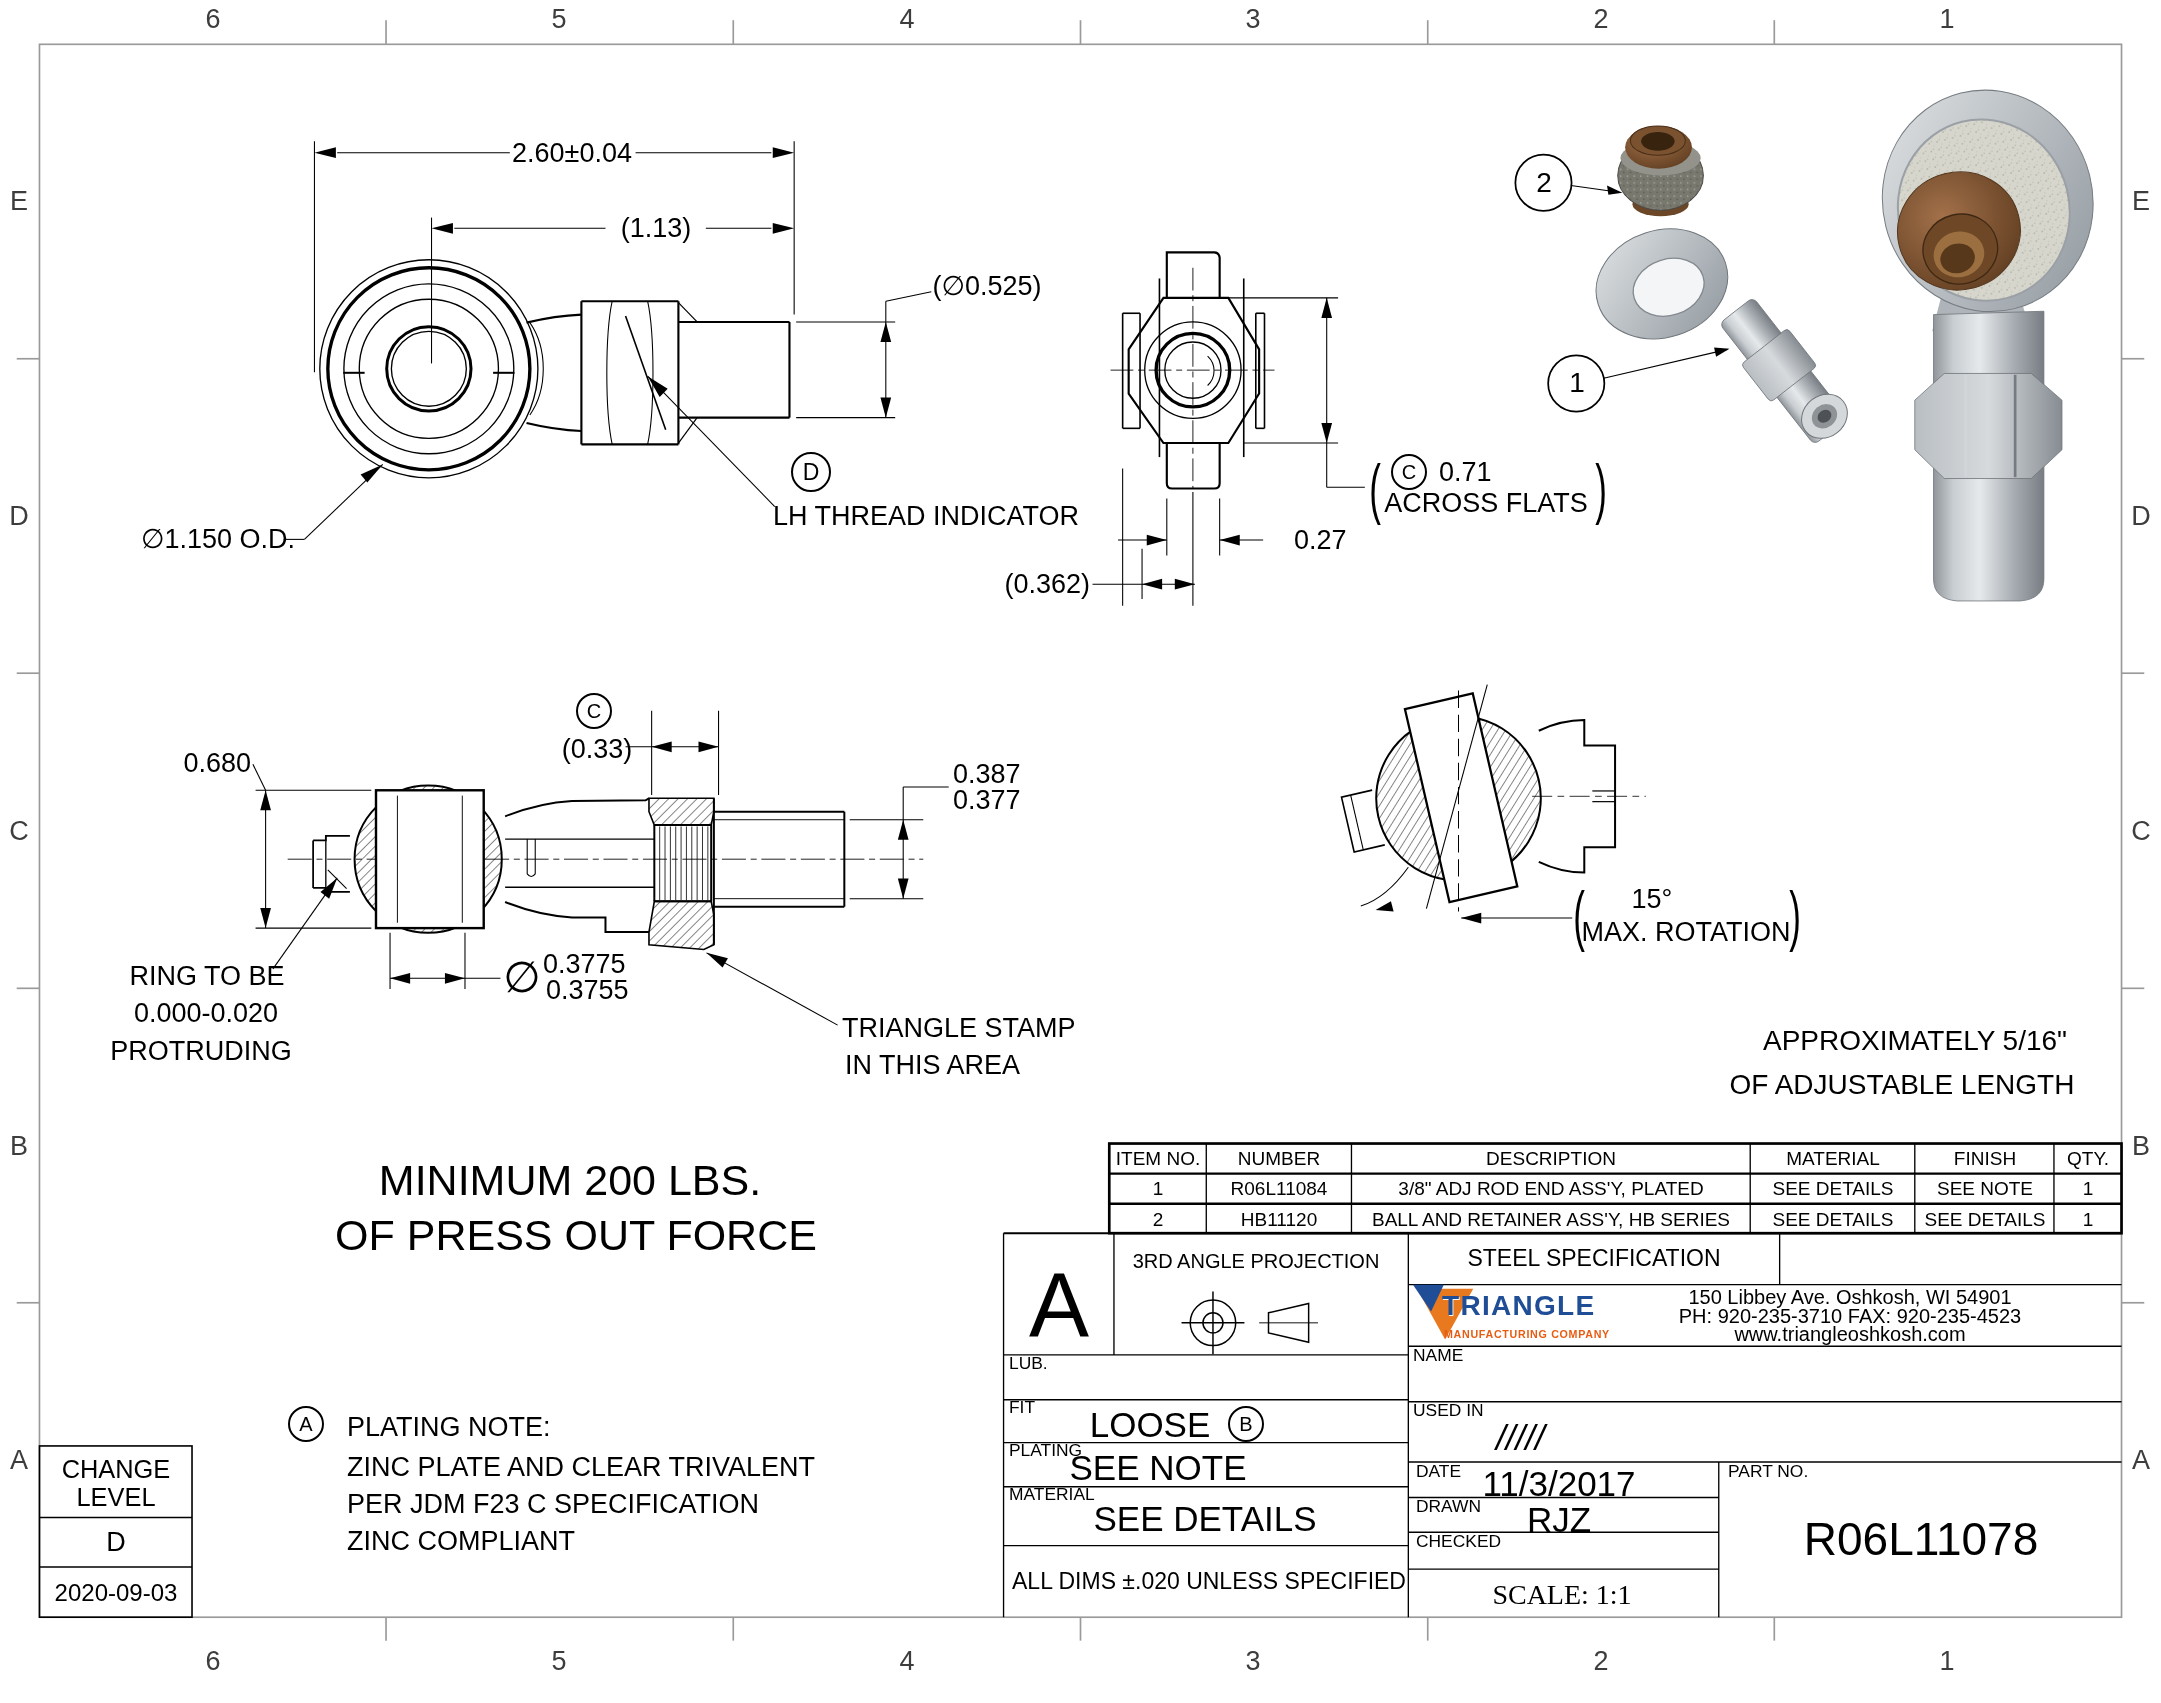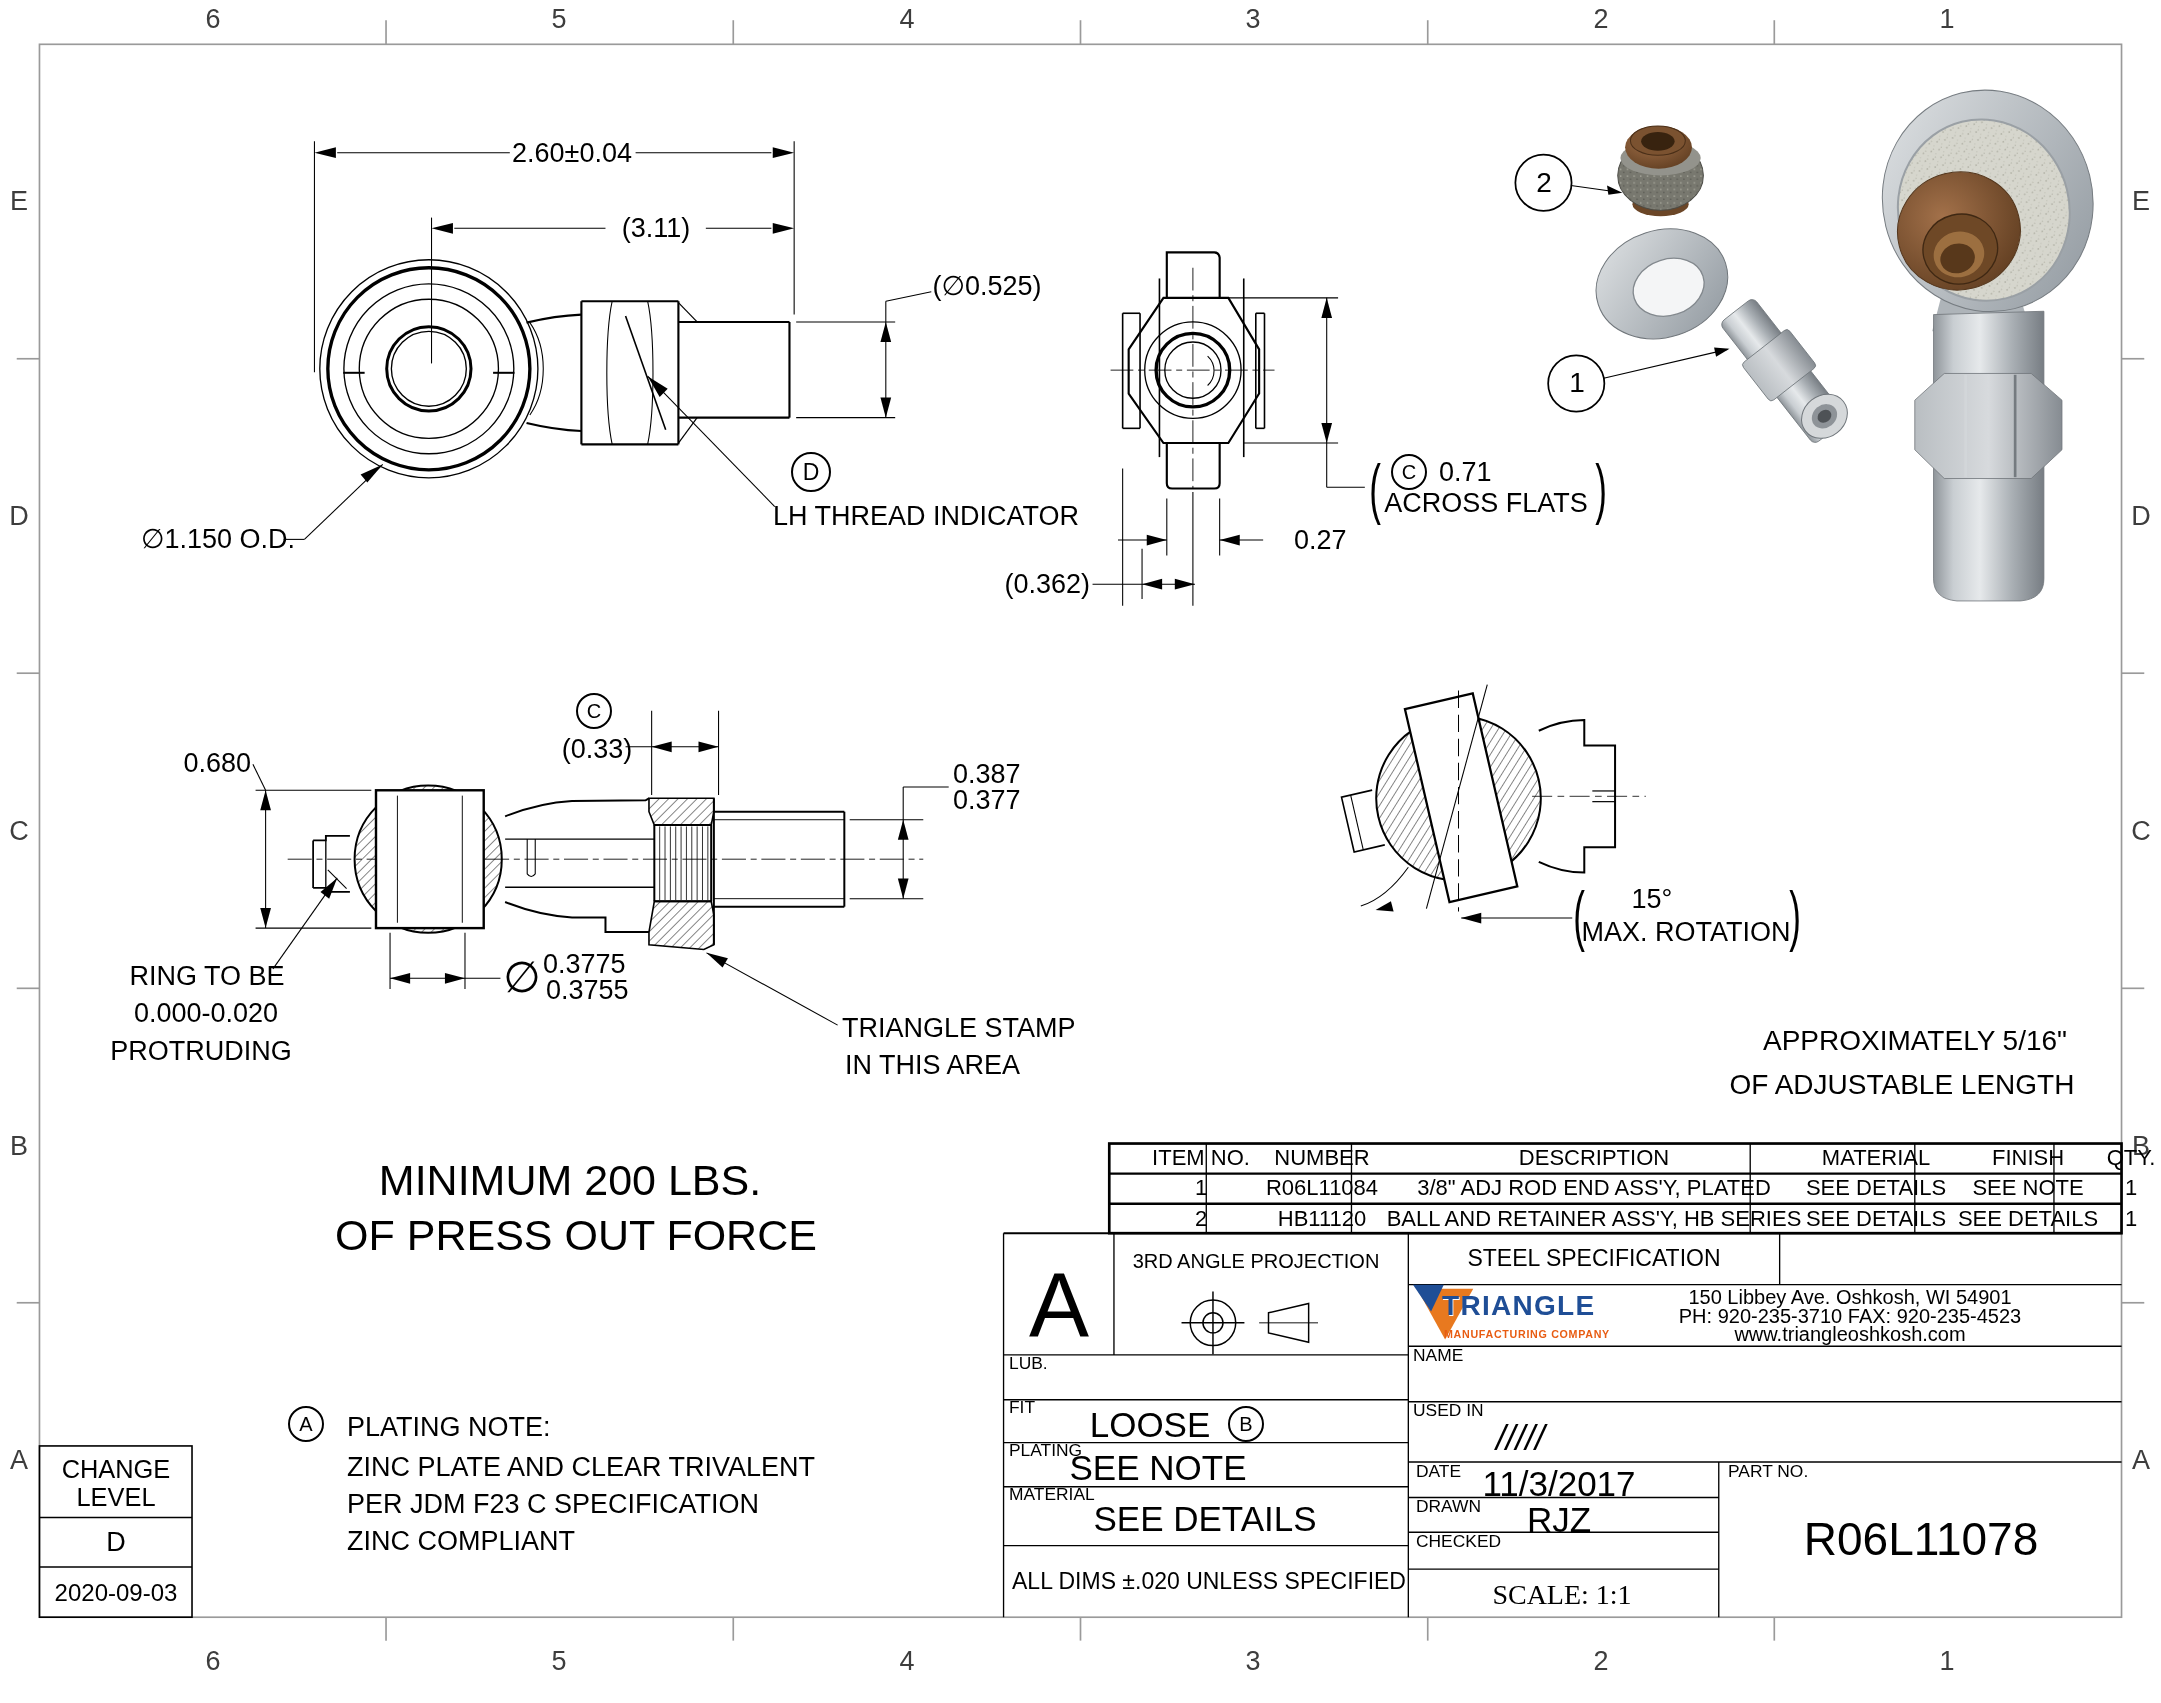--- a/index.html
+++ b/index.html
@@ -24,21 +24,21 @@
   .balloon{position:absolute;transform:translate(-50%,-50%);font-size:28px;}
   .ital{font-style:italic;}
   .logo-main{font-size:28px;font-weight:bold;color:#1f4e96;letter-spacing:1.3px;text-shadow:0.7px 0.7px 0 #fff;}
   .logo-sub{font-size:10.7px;font-weight:bold;color:#e85c12;letter-spacing:0.7px;}
   .addr{font-size:20px;}
   .partno{font-size:46px;}
   .bigA{font-size:90px;}
   .scale{font-size:28px;font-family:Liberation Serif, serif;}
   .press{font-size:43px;}
   .namev{font-size:27px;}
-  .tbl{font-size:22px;margin-left:43px;}
+  .tbl{font-size:19px;}
 </style>
 </head>
 <body>
 
 <div id="sheet">
 
 <svg id="art" width="2161" height="1703" viewBox="0 0 3230 2545" xmlns="http://www.w3.org/2000/svg">
   <defs>
     <pattern id="hatch" patternUnits="userSpaceOnUse" width="10" height="10" patternTransform="rotate(45)">
       <line x1="0" y1="0" x2="0" y2="10" stroke="#000" stroke-width="1.4"></line>
@@ -403,21 +403,21 @@
 <span class="t zone" style="left:19px;top:831px">C</span>
 <span class="t zone" style="left:19px;top:1146px">B</span>
 <span class="t zone" style="left:19px;top:1460px">A</span>
 <span class="t zone" style="left:2141px;top:201px">E</span>
 <span class="t zone" style="left:2141px;top:516px">D</span>
 <span class="t zone" style="left:2141px;top:831px">C</span>
 <span class="t zone" style="left:2141px;top:1146px">B</span>
 <span class="t zone" style="left:2141px;top:1460px">A</span>
 
 <span class="t dim" style="left:572px;top:153px">2.60±0.04</span>
-<span class="t dim" style="left:656px;top:228px">(3.11)</span>
+<span class="t dim" style="left:656px;top:228px">(1.13)</span>
 <span class="t dim" style="left:987px;top:286px">(∅0.525)</span>
 <span class="tl dim" style="left:141px;top:539px">∅1.150 O.D.</span>
 <span class="datum" style="left:811px;top:472px">D</span>
 <span class="tl note" style="left:773px;top:516px">LH THREAD INDICATOR</span>
 
 <span class="paren" style="left:1375px;top:488px">(</span>
 <span class="datum sm" style="left:1409px;top:472px">C</span>
 <span class="tl dim" style="left:1439px;top:472px">0.71</span>
 <span class="t note" style="left:1486px;top:503px">ACROSS FLATS</span>
 <span class="paren" style="left:1601px;top:488px">)</span>

